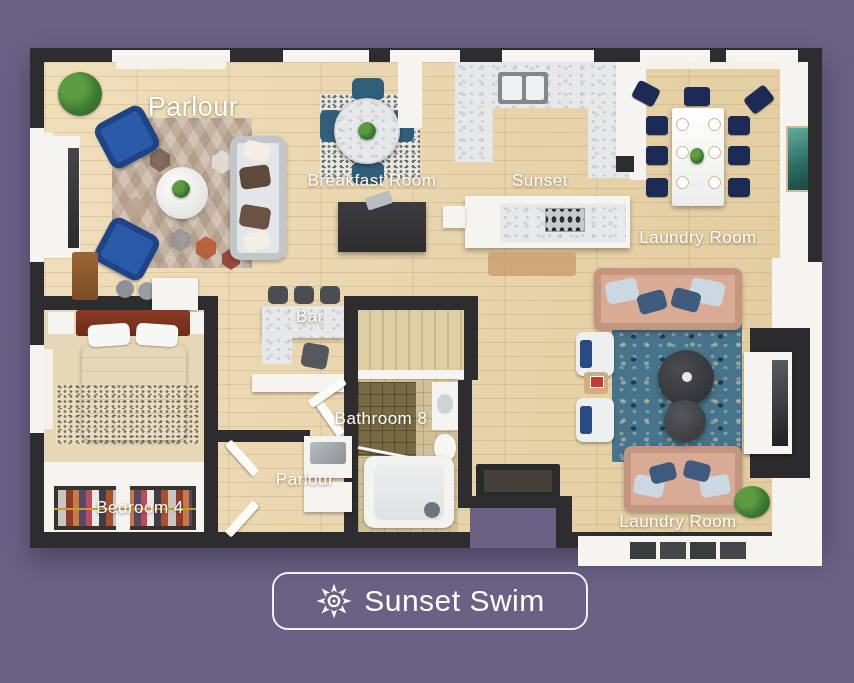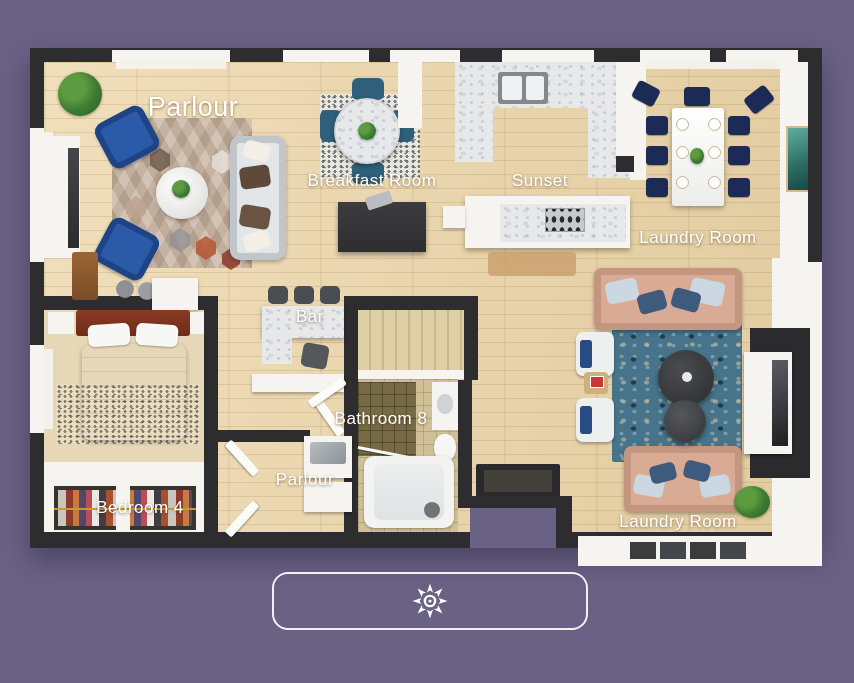--- a/index.html
+++ b/index.html
@@ -272,15 +272,16 @@
         <use href="#sp" transform="rotate(90 20 20)"></use>
         <use href="#sp" transform="rotate(135 20 20)"></use>
         <use href="#sp" transform="rotate(180 20 20)"></use>
         <use href="#sp" transform="rotate(225 20 20)"></use>
         <use href="#sp" transform="rotate(270 20 20)"></use>
         <use href="#sp" transform="rotate(315 20 20)"></use>
       </g>
       <circle cx="20" cy="20" r="5.4" fill="none" stroke="#ffffff" stroke-width="2.6"></circle>
       <circle cx="20" cy="20" r="1.7" fill="#ffffff"></circle>
     </svg>
+    <span>Sunset Swim</span>
   </div>
 
 </div>
 
 </body></html>

